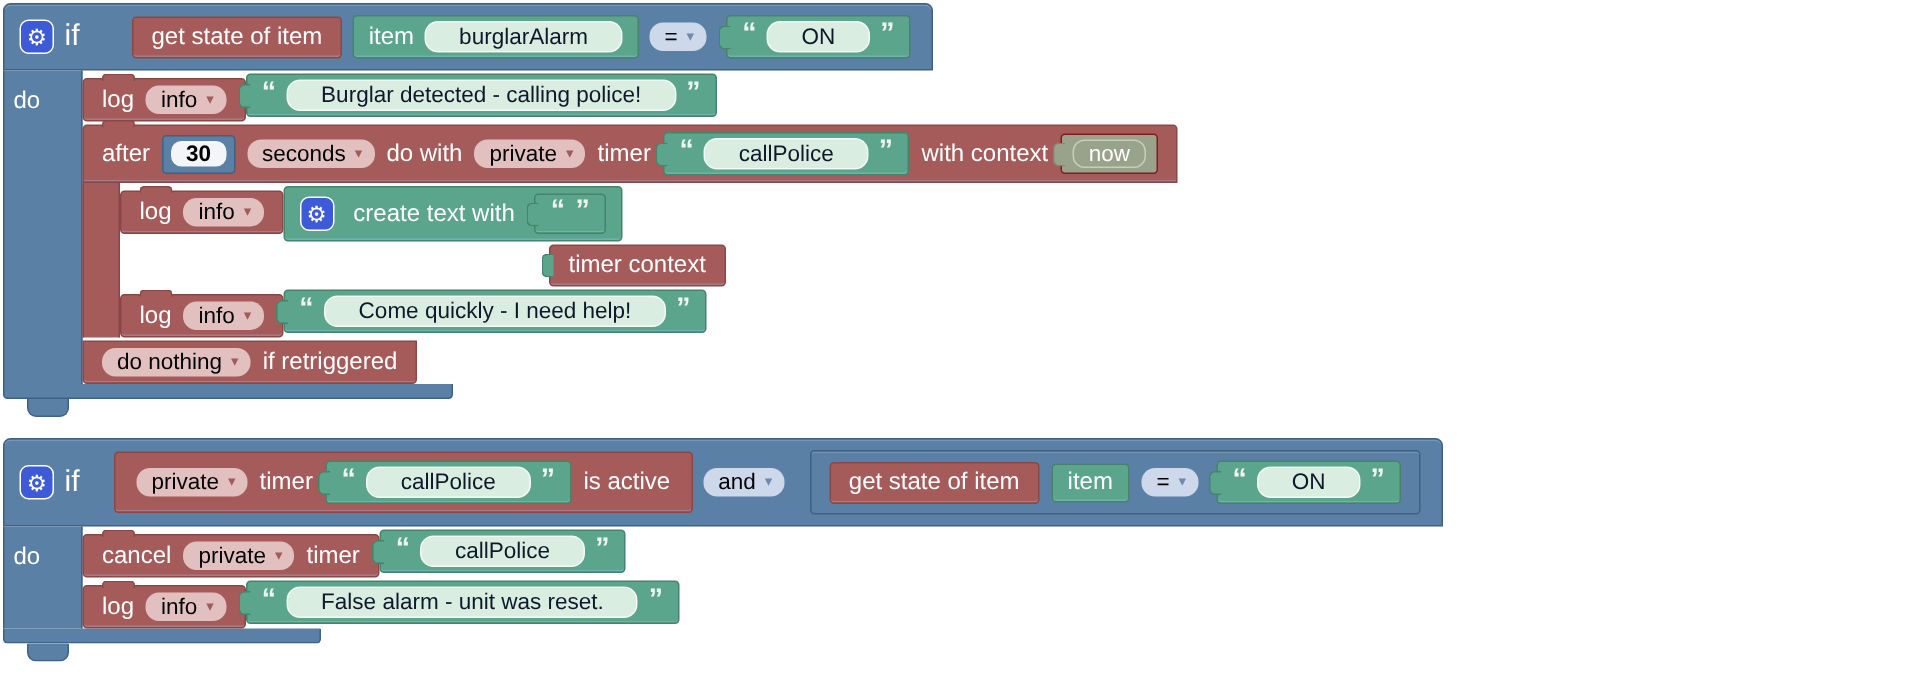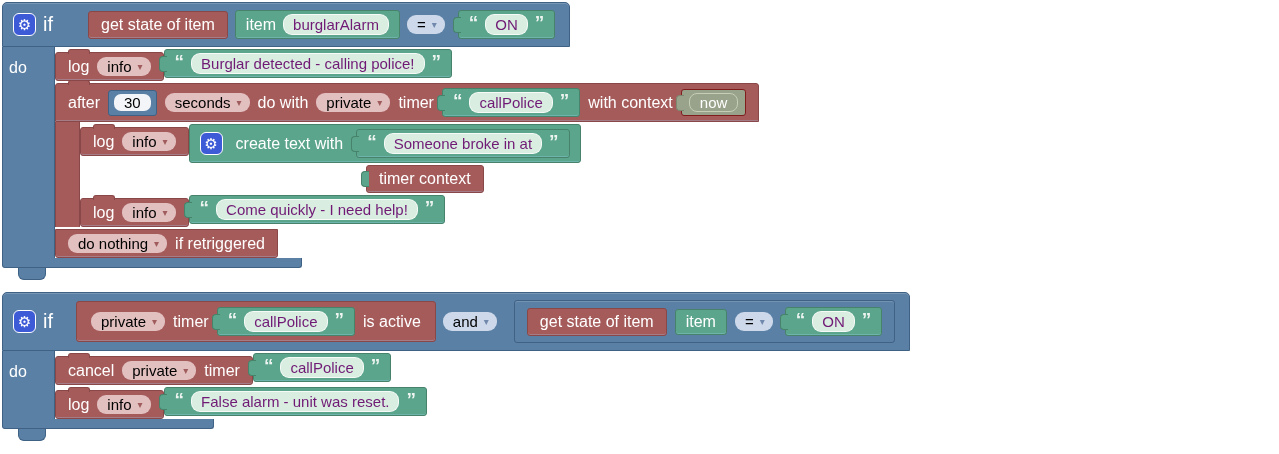--- a/index.html
+++ b/index.html
@@ -66,36 +66,36 @@
     border:1px solid var(--greenB); border-right:none; border-radius:4px 0 0 4px;
   }
   .stmt-tab::after {
     content:""; position:absolute; top:-4px; left:12px; width:20px; height:4px;
     background:var(--red); border:1px solid var(--redB); border-bottom:none;
     border-radius:3px 3px 0 0;
   }
 
   .field {
     background:#d9ede1; border:1px solid rgba(255,255,255,0.75); border-radius:9px;
-    padding:1px 9px; color:#701a75; font-size:15px; white-space:nowrap;
+    padding:1px 22px; color:#0f172a; font-size:15px; white-space:nowrap;
   }
   .dd {
     border-radius:9px; padding:1px 8px 1px 10px; color:#000;
     display:flex; align-items:center; gap:6px; font-size:15px; white-space:nowrap;
   }
   .dd-red { background:#e3c0c0; } .dd-red .arr { color:#a05c5c; }
   .dd-blue { background:#cdd9eb; } .dd-blue .arr { color:#7189ad; }
   .arr { font-size:10px; line-height:1; }
   .q { color:#eef5f1; font-size:19px; font-weight:bold; line-height:1; transform:translateY(-2px); }
   .gear-chip {
     width:23px; height:23px; background:#3d5bd7; border:1.5px solid #fff;
     border-radius:6px; display:flex; align-items:center; justify-content:center;
     color:#fff; font-size:15px; flex:0 0 auto;
   }
-  .num-blk { background:var(--blue); border:1px solid var(--blueB); border-radius:3px; padding:3px 5px; }
+  .num-blk { background:var(--blue); border:1px solid var(--blueB); border-radius:3px; padding:3px 5px;font-weight:bold; }
   .num-field { background:#f3f5f8; border-radius:7px; padding:0 10px; color:#000; font-size:15px; }
   .shadow-blk { background:#99a28b; border:1px solid #7f1d1d; border-radius:3px; padding:3px 7px; position:relative; }
   .shadow-blk::before {
     content:""; position:absolute; left:-6px; top:50%; transform:translateY(-50%);
     width:7px; height:14px; background:#99a28b; border:1px solid #7e8971;
     border-right:none; border-radius:4px 0 0 4px;
   }
   .shadow-field { border:1px solid #c6cfb5; border-radius:8px; padding:0 10px; color:#fff; font-size:15px; }
 
   .after-body { display:flex; align-items:stretch; }
@@ -199,21 +199,20 @@
                     <span class="arr">▾</span>
                   </div>
                 </div>
                 <div class="g-blk" style="padding:4px 10px;">
                   <span class="gear-chip">
                       <span>⚙</span>
                     </span>
                   <span class="kw" style="margin:0 6px;">create text with</span>
                   <div class="g-blk vnotch">
                     <span class="q">“</span>
-                    <span class="field">Someone broke in at</span>
                     <span class="q">”</span>
                   </div>
                 </div>
               </div>
 
               <div class="row tc-row">
                 <div class="r-blk vnotch">
                   <span class="kw">timer context</span>
                 </div>
               </div>

